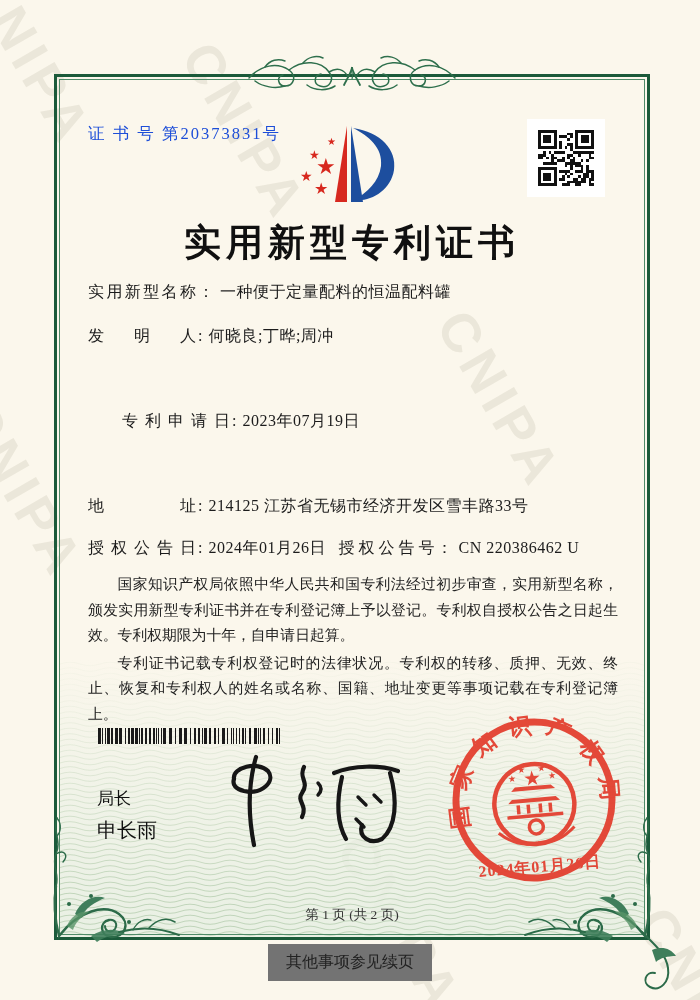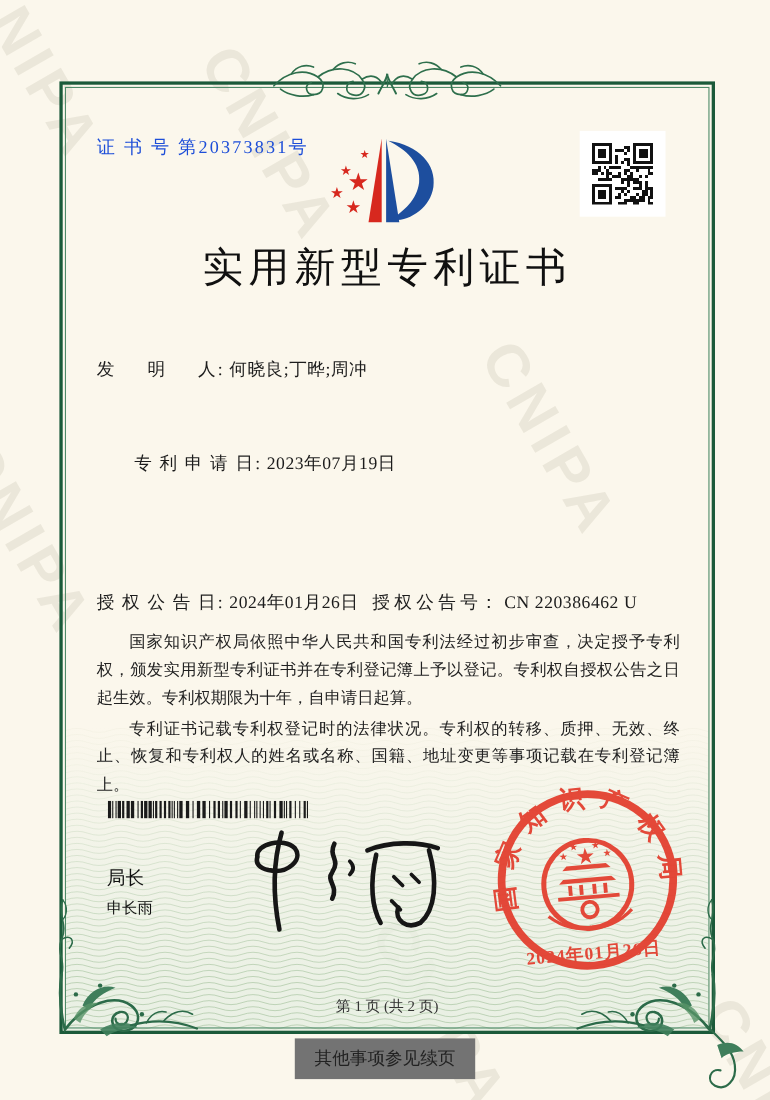--- a/index.html
+++ b/index.html
@@ -43,21 +43,21 @@
     position:absolute; color:#d7281e; line-height:1;
     font-family:"DejaVu Sans",sans-serif;
   }
   .qrbox{
     position:absolute; left:527px; top:119px; width:78px; height:78px;
     background:#ffffff;
   }
   .qrbox svg{position:absolute; left:11px; top:11px;}
   .title{
     position:absolute; left:54px; top:218px; width:596px;
-    text-align:center; font-size:37px; font-weight:normal;
+    text-align:center; font-size:37px; font-weight:bold;
     letter-spacing:5px; color:#101010;
   }
   
   .field-row{
     position:absolute; left:88px; width:540px;
     font-size:16px; color:#1c1c1c; white-space:nowrap;
   }
   .lbl{
     display:inline-block; width:108px; text-align:justify; text-align-last:justify;
     vertical-align:bottom;
@@ -76,21 +76,21 @@
     font-style:oblique 8deg; text-align:justify;
   }
   .body-text p{margin:0 0 2px 0; text-indent:2em;}
   
   .barcode{position:absolute; left:98px; top:728px; width:182px; height:16px;}
   .official-role{
     position:absolute; left:97px; top:787px; font-size:17px;
     font-family:"Liberation Sans","DejaVu Sans",sans-serif; color:#111;text-align:right;
   }
   .official-name{
-    position:absolute; left:97px; top:817px; font-size:14px;
+    position:absolute; left:97px; top:817px; font-size:20px;
     font-family:Liberation Serif, serif; color:#111;
   }
   .signature{position:absolute; left:218px; top:745px;}
   .seal{position:absolute; left:446px; top:712px; transform:rotate(-5deg);}
   .page-num{
     position:absolute; left:54px; top:906px; width:596px; text-align:center;
     font-size:13.5px; color:#333;
   }
   .footer-note{
     position:absolute; left:50%; top:944px; transform:translateX(-50%);
@@ -450,32 +450,38 @@
         <rect x="11" y="20" width="1" height="1" fill="#111"></rect>
         <rect x="14" y="20" width="1" height="1" fill="#111"></rect>
         <rect x="15" y="20" width="1" height="1" fill="#111"></rect>
         <rect x="19" y="20" width="1" height="1" fill="#111"></rect>
         <rect x="20" y="20" width="1" height="1" fill="#111"></rect>
       </svg>
   </div>
 
   <div class="title">实用新型专利证书</div>
 
+  <div class="field-row" style="top:282px;">
+    <span class="lbl">实用新型名称</span><span class="colon">：</span><span class="val">一种便于定量配料的恒温配料罐</span>
+  </div>
   <div class="field-row" style="top:326px;">
     <span class="lbl">发明人</span><span class="colon">:</span><span class="val">何晓良;丁晔;周冲</span>
   </div>
   <div class="field-row" style="top:411px;margin-left:34px;">
     <span class="lbl">专利申请日</span><span class="colon">:</span><span class="val">2023年07月19日</span>
   </div>
+  <div class="field-row" style="top:496px;">
+    <span class="lbl">地址</span><span class="colon">:</span><span class="val">214125 江苏省无锡市经济开发区雪丰路33号</span>
+  </div>
   <div class="field-row" style="top:538px;">
     <span class="lbl">授权公告日</span><span class="colon">:</span><span class="val val-fixed">2024年01月26日</span><span class="lbl2">授权公告号</span><span class="colon">：</span><span class="val">CN 220386462 U</span>
   </div>
 
   <div class="body-text">
-    <p>国家知识产权局依照中华人民共和国专利法经过初步审查，决定授予专利权，颁发实用新型专利证书并在专利登记簿上予以登记。专利权自授权公告之日起生效。专利权期限为十年，自申请日起算。</p>
+    <p>国家知识产权局依照中华人民共和国专利法经过初步审查，实用新型名称，颁发实用新型专利证书并在专利登记簿上予以登记。专利权自授权公告之日起生效。专利权期限为十年，自申请日起算。</p>
     <p>专利证书记载专利权登记时的法律状况。专利权的转移、质押、无效、终止、恢复和专利权人的姓名或名称、国籍、地址变更等事项记载在专利登记簿上。</p>
   </div>
 
   <svg id="barcode" class="barcode" width="182" height="16" viewBox="0 0 182 16">
       <rect x="0" y="0" width="3" height="16" fill="#1a1a1a"></rect>
       <rect x="4" y="0" width="1" height="16" fill="#1a1a1a"></rect>
       <rect x="7" y="0" width="1" height="16" fill="#1a1a1a"></rect>
       <rect x="9" y="0" width="3" height="16" fill="#1a1a1a"></rect>
       <rect x="13" y="0" width="2" height="16" fill="#1a1a1a"></rect>
       <rect x="17" y="0" width="3" height="16" fill="#1a1a1a"></rect>

